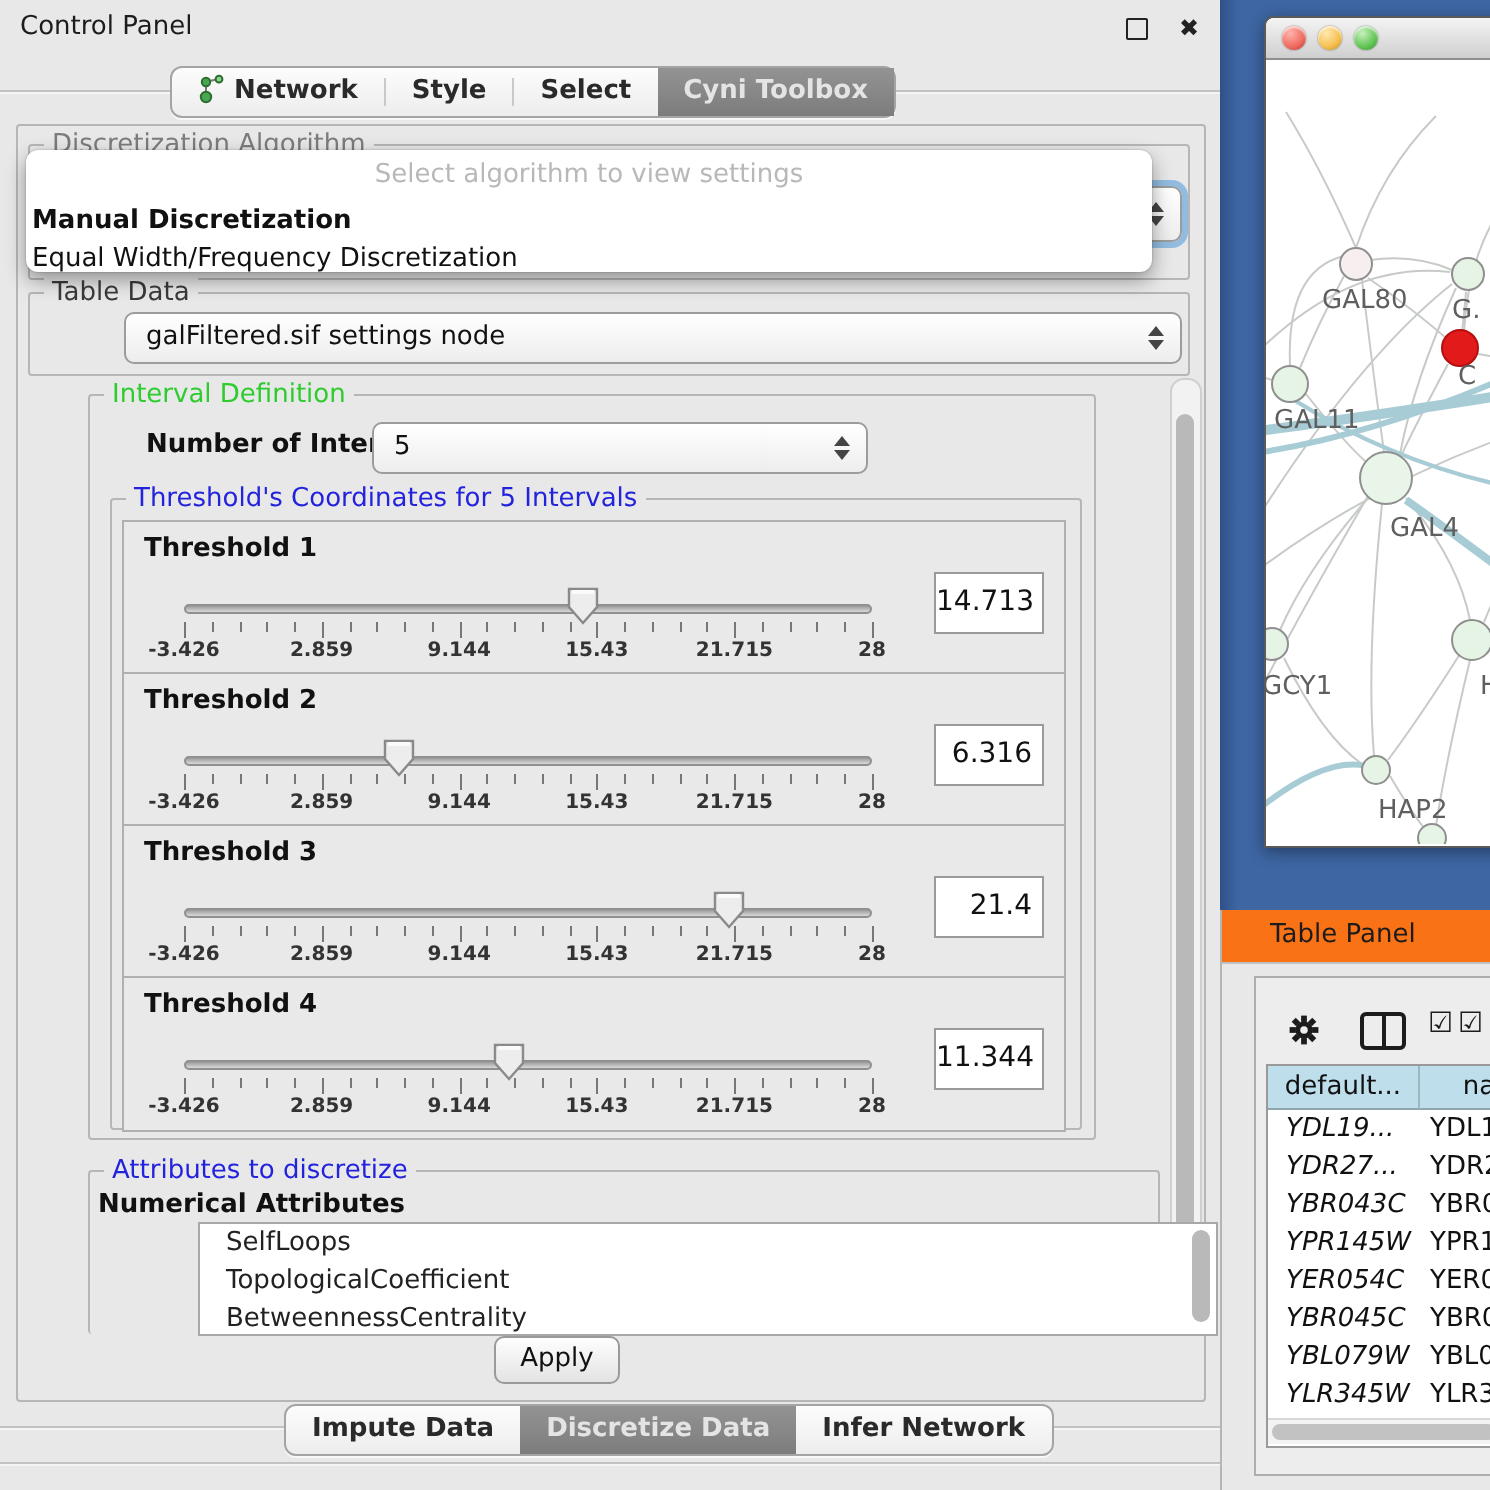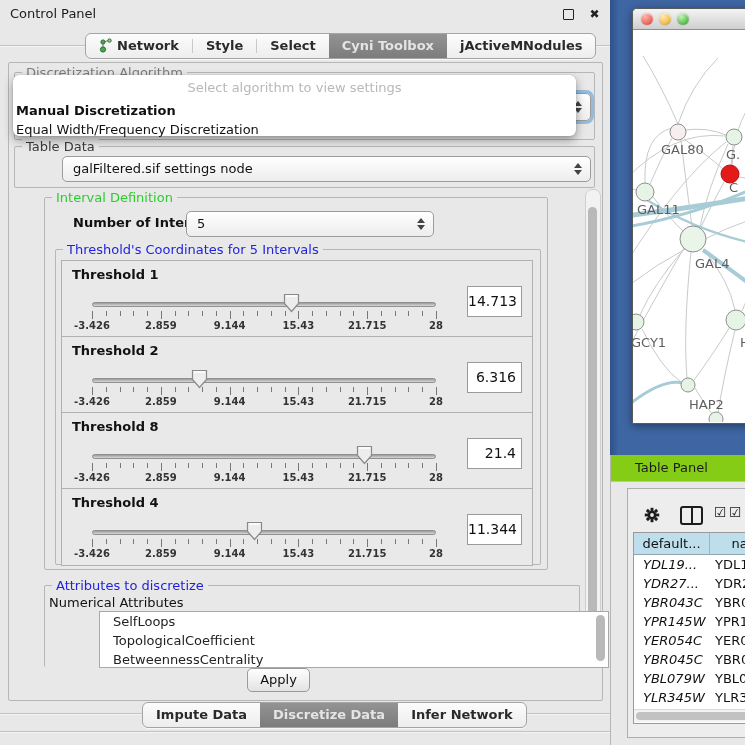--- a/index.html
+++ b/index.html
@@ -52,21 +52,21 @@
   #main-scroll{background:#f2f2f2;border:1px solid #cfcfcf;border-radius:7px;}
   
   #right-region{left:610px;top:0;width:135px;height:745px;background:#e8e8e8;}
   #desktop{left:0;top:0;width:135px;height:455px;background:linear-gradient(90deg,#2e5188 0,#3e66a3 9px,#3e66a3 100%);}
   #net-window{left:22px;top:8px;width:130px;height:414px;border:1px solid #5a5a5a;border-radius:5px 5px 0 0;overflow:hidden;background:#fff;box-shadow:0 2px 8px rgba(0,0,0,.4);}
   #net-titlebar{position:absolute;left:0;top:0;width:100%;height:20px;background:linear-gradient(#f4f4f4,#cfcfcf);border-bottom:1px solid #8f8f8f;}
   .tl-btn{position:absolute;top:4px;width:12px;height:12px;border-radius:50%;box-shadow:inset 0 1px 1px rgba(255,255,255,.7),0 0 1px rgba(0,0,0,.5);}
   #net-canvas{position:absolute;left:0;top:21px;width:130px;height:392px;background:#fff;}
   
   #table-panel{left:0;top:455px;width:135px;height:290px;background:#e8e8e8;border-left:1px solid #b5b5b5;}
-  #tp-header{position:absolute;left:0;top:0;width:100%;height:26px;background:#84cc16;border-bottom:1px solid #c0c0c0;}
+  #tp-header{position:absolute;left:0;top:0;width:100%;height:26px;background:#f97316;border-bottom:1px solid #c0c0c0;}
   #tp-title{position:absolute;left:24px;top:5px;font-size:13px;color:#1c1c1c;}
   #tp-body{position:absolute;left:16px;top:33px;width:130px;height:248px;border:1px solid #aeaeae;background:#ededed;}
   .tp-icon{position:absolute;top:17px;}
   .cb-icon{width:13px;height:13px;font-size:14px;line-height:13px;color:#1c1c1c;}
   #split-icon{width:19px;height:15px;border:2px solid #1c1c1c;border-radius:3px;}
   #split-icon i{position:absolute;left:50%;top:0;width:2px;height:100%;margin-left:-1px;background:#1c1c1c;}
   #grid{position:absolute;left:5px;top:43px;width:125px;height:190px;background:#fff;border:1px solid #9a9a9a;overflow:hidden;}
   .gh-cell{position:absolute;top:0;height:22px;line-height:22px;font-size:13px;color:#111;text-align:center;border-right:1px solid #9fb6bf;border-bottom:1px solid #8fa6af;background:#bedeec;box-sizing:border-box;}
   .g-row{position:absolute;width:200px;height:19px;line-height:19px;font-size:13px;color:#111;white-space:nowrap;}
   .g-c1{position:absolute;left:9px;font-style:italic;}
@@ -98,21 +98,20 @@
             <line x1="4" y1="4" x2="10" y2="2.5" stroke="#7a7a7a"></line>
             <circle cx="4" cy="4" r="2.1" fill="#49a84f" stroke="#2c6e31"></circle>
             <circle cx="4" cy="11.5" r="2.6" fill="#49a84f" stroke="#2c6e31"></circle>
             <circle cx="10.5" cy="2.6" r="1.7" fill="#8fd08f" stroke="#2c6e31"></circle>
           </svg>Network</span>
         <span class="seg-sep"></span>
         <span class="seg-tab">Style</span>
         <span class="seg-sep"></span>
         <span class="seg-tab">Select</span>
         <span class="seg-tab sel">Cyni Toolbox</span>
-        <span class="seg-tab">jActiveMNodules</span>
       </div>
 
     <div class="abs group" style="left:8px;top:62px;width:593px;height:637px;"></div>
 
     <div class="abs group" style="left:14px;top:72px;width:579px;height:66px;">
       <span class="group-label" style="color:#7c7c7c;">Discretization Algorithm</span>
       <div class="abs combo" style="left:47px;top:20px;width:527px;height:26px;box-shadow:0 0 0 3px rgba(116,174,222,.75);">
         <span class="arrows">
             <i class="up"></i>
             <i class="dn"></i>
@@ -228,21 +227,21 @@
               <div class="ticklab" style="left: 236.4px;">15.43</div>
               <div class="ticklab" style="left: 305.2px;">21.715</div>
               <div class="ticklab" style="left: 374px;">28</div>
               <div class="thumb" style="left: 136.639px;"><svg width="17" height="20">
                   <path d="M1.5,1.5 h14 v9 l-7,8 l-7,-8 z" fill="#ededed" stroke="#8a8a8a" stroke-width="1.2"></path>
                   <path d="M3,3 h11" stroke="#fafafa" stroke-width="2"></path>
                 </svg></div>
               <div class="valbox">6.316</div>
             </div>
             <div class="tbox" style="top: 162px;">
-              <div class="tlabel">Threshold 8</div>
+              <div class="tlabel">Threshold 3</div>
               <div class="track"></div>
               <div class="tick" style="left: 30px; top: 50px; height: 8px;"></div>
               <div class="tick" style="left: 43.76px; top: 50px; height: 5px;"></div>
               <div class="tick" style="left: 57.52px; top: 50px; height: 5px;"></div>
               <div class="tick" style="left: 71.28px; top: 50px; height: 5px;"></div>
               <div class="tick" style="left: 85.04px; top: 50px; height: 5px;"></div>
               <div class="tick" style="left: 98.8px; top: 50px; height: 8px;"></div>
               <div class="tick" style="left: 112.56px; top: 50px; height: 5px;"></div>
               <div class="tick" style="left: 126.32px; top: 50px; height: 5px;"></div>
               <div class="tick" style="left: 140.08px; top: 50px; height: 5px;"></div>
@@ -319,21 +318,21 @@
           </div>
       </div>
     </div>
 
     <div id="main-scroll" class="abs" style="left:585px;top:189px;width:14px;height:477px;">
       <div class="abs vscroll-thumb" style="left:2px;top:17px;width:9px;height:430px;"></div>
     </div>
 
     <div class="abs group" style="left:44px;top:585px;width:534px;height:81px;border-bottom:none;">
       <span class="group-label" style="color:#2323dd;">Attributes to discretize</span>
-      <span class="abs" style="left:4px;top:9px;font-size:13px;font-weight:normal;color:#111;">Numerical Attributes</span>
+      <span class="abs" style="left:4px;top:9px;font-size:13px;font-weight:bold;color:#111;">Numerical Attributes</span>
       <div id="attr-list" class="abs" style="left:16px;top:25px;width:508px;height:55px;">
 
       <div class="list-item">SelfLoops</div>
           <div class="list-item">TopologicalCoefficient</div>
           <div class="list-item">BetweennessCentrality</div>
           <div class="abs vscroll-thumb" style="right:3px;top:3px;width:9px;height:46px;"></div>
         </div>
     </div>
 
     <div class="abs push-btn" style="left:247px;top:668px;width:61px;height:22px;line-height:22px;">Apply</div>

